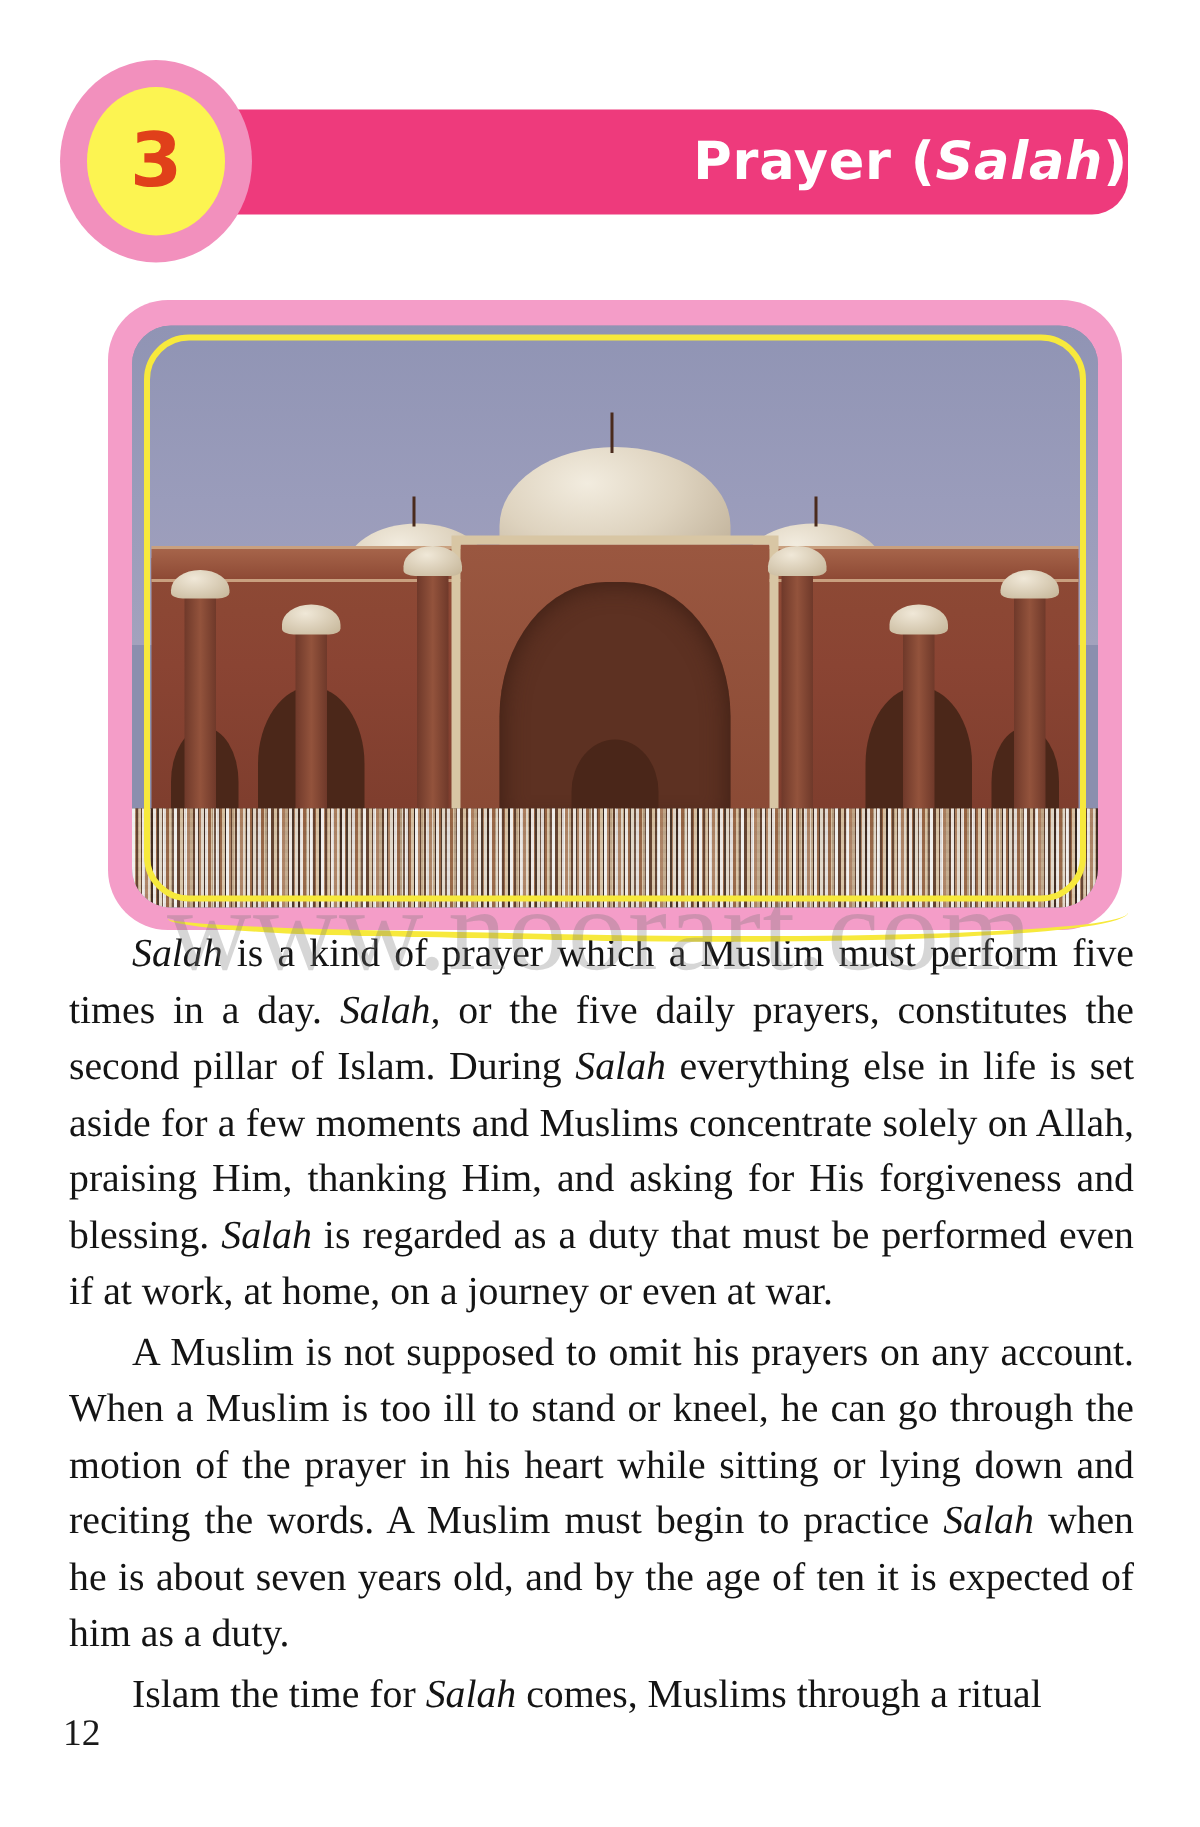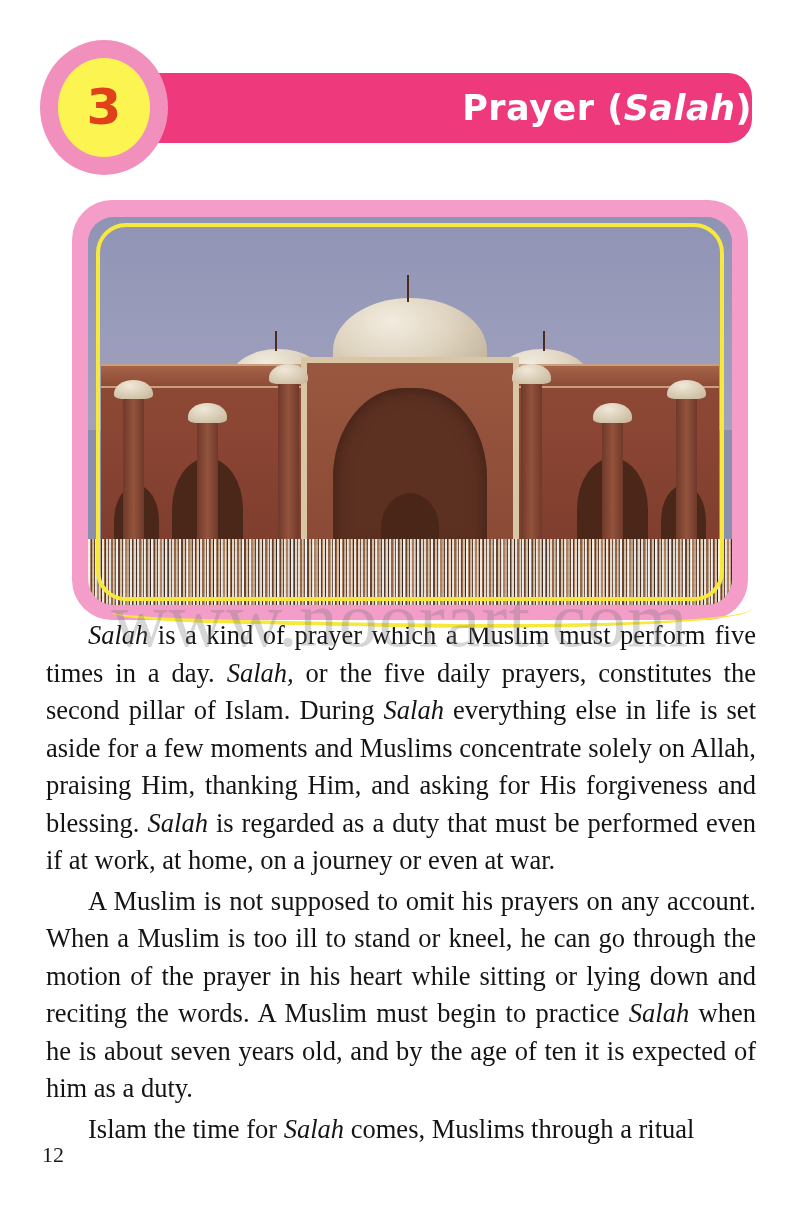--- a/index.html
+++ b/index.html
@@ -196,21 +196,21 @@
     color:#141414;
     text-align:justify;
     text-justify:inter-word;
   }
   .body-text p{margin:0;text-indent:42px;}
   .body-text p + p{margin-top:3px;}
   .body-text i{font-style:italic;}
 
   .page-number{
     position:absolute;left:42px;top:1142px;
-    font-size:22px;color:#1a1a1a;
+    font-size:25px;color:#1a1a1a;
     font-family:"Liberation Serif", serif;
   }
 </style>
 </head>
 <body>
 
 <div class="page">
 
   <div class="header">
 

